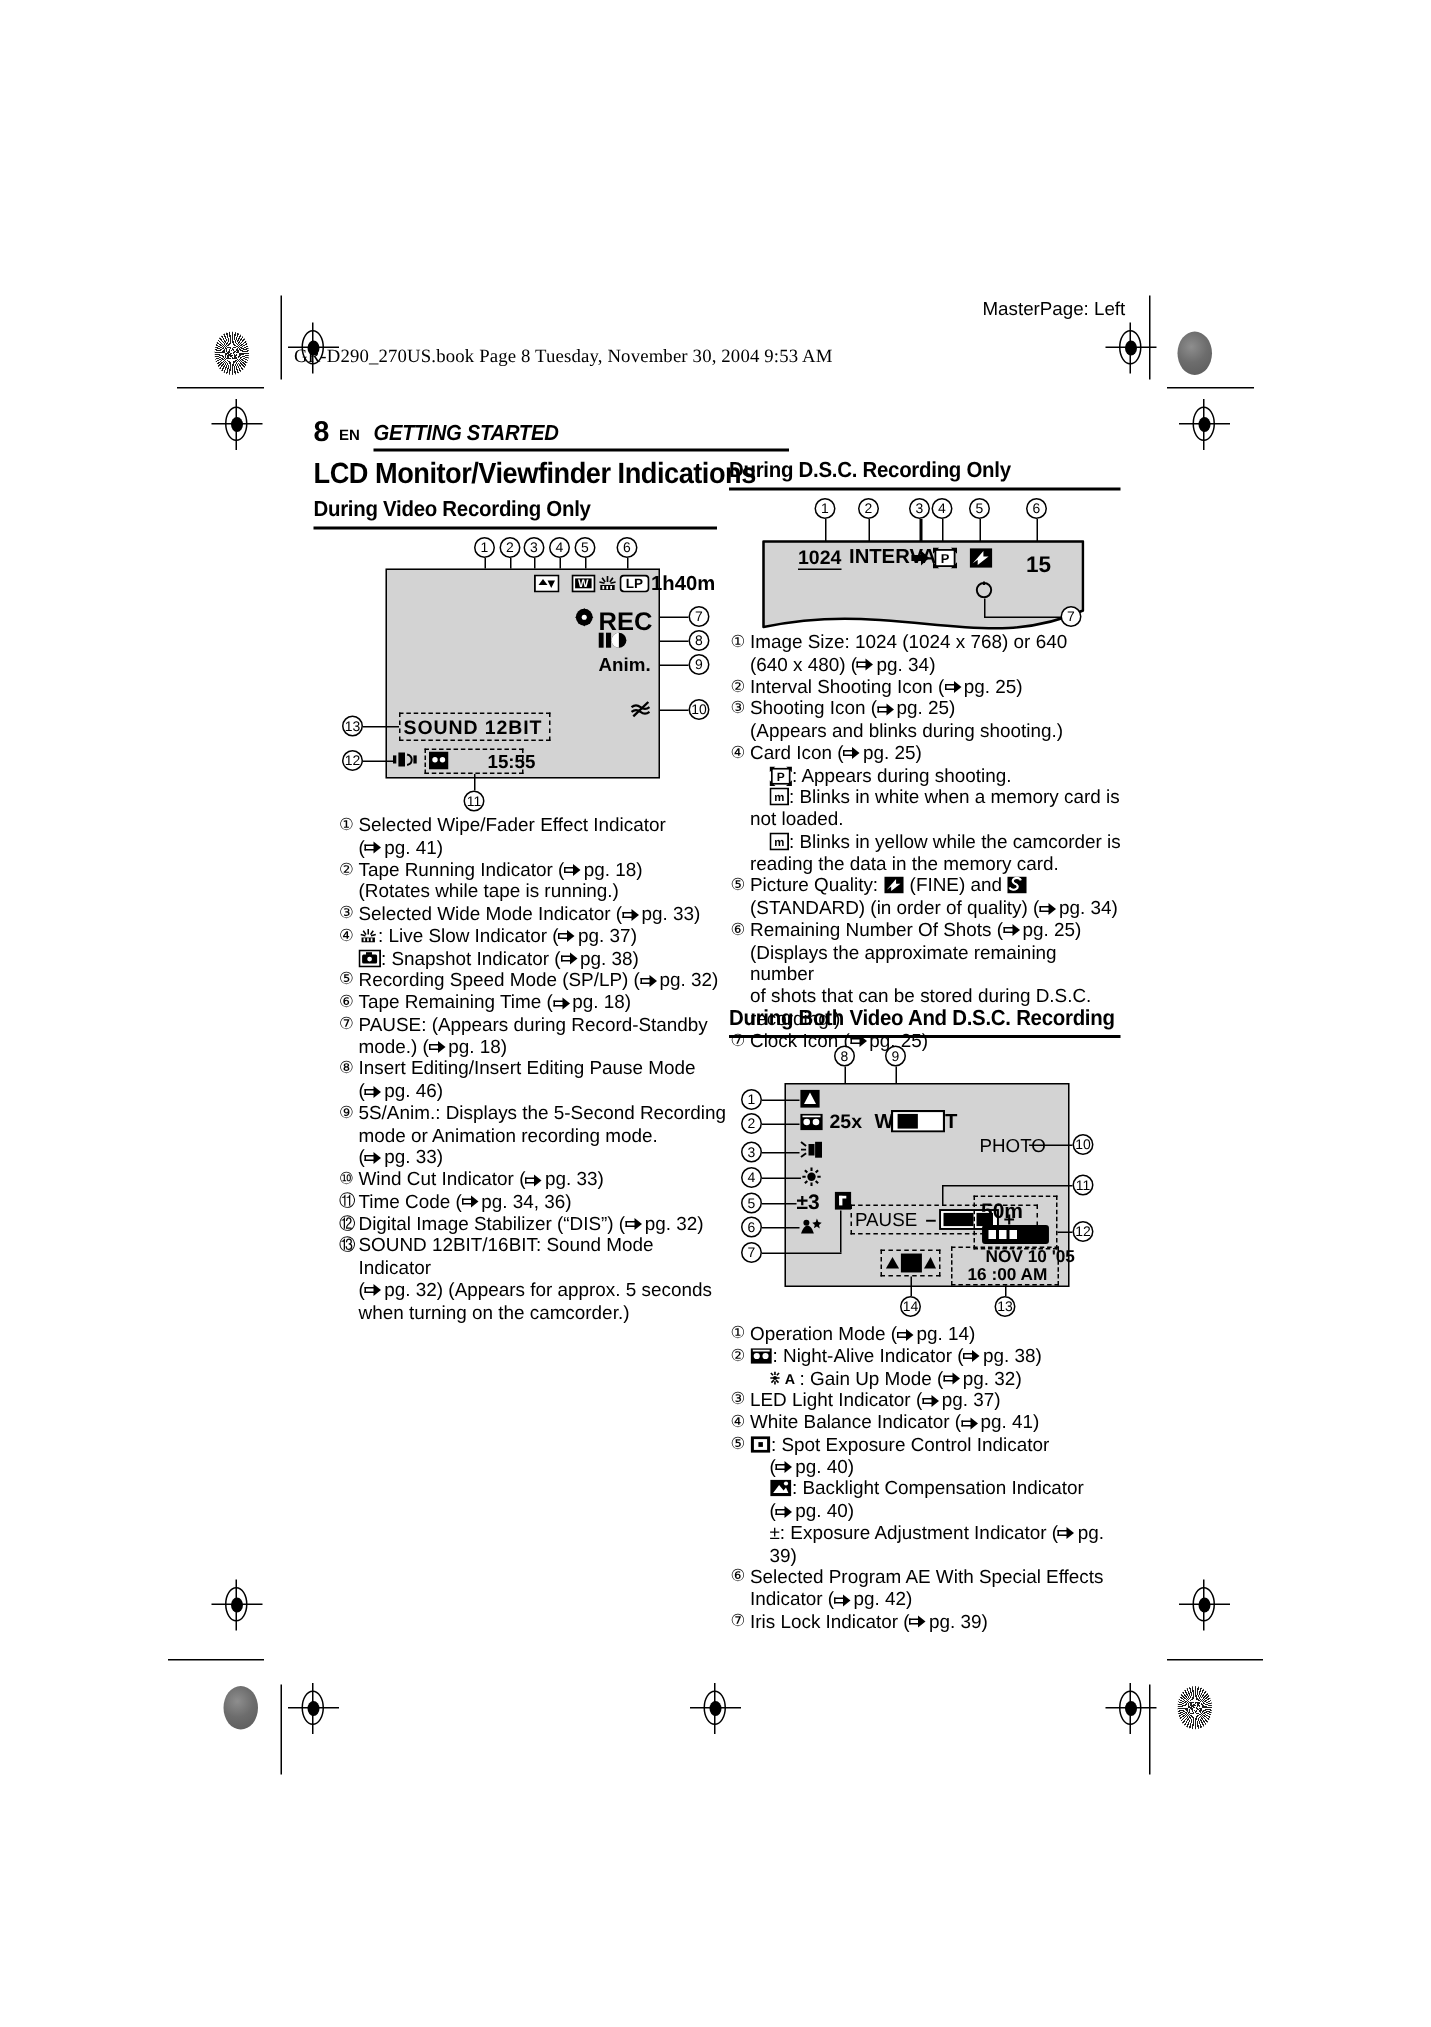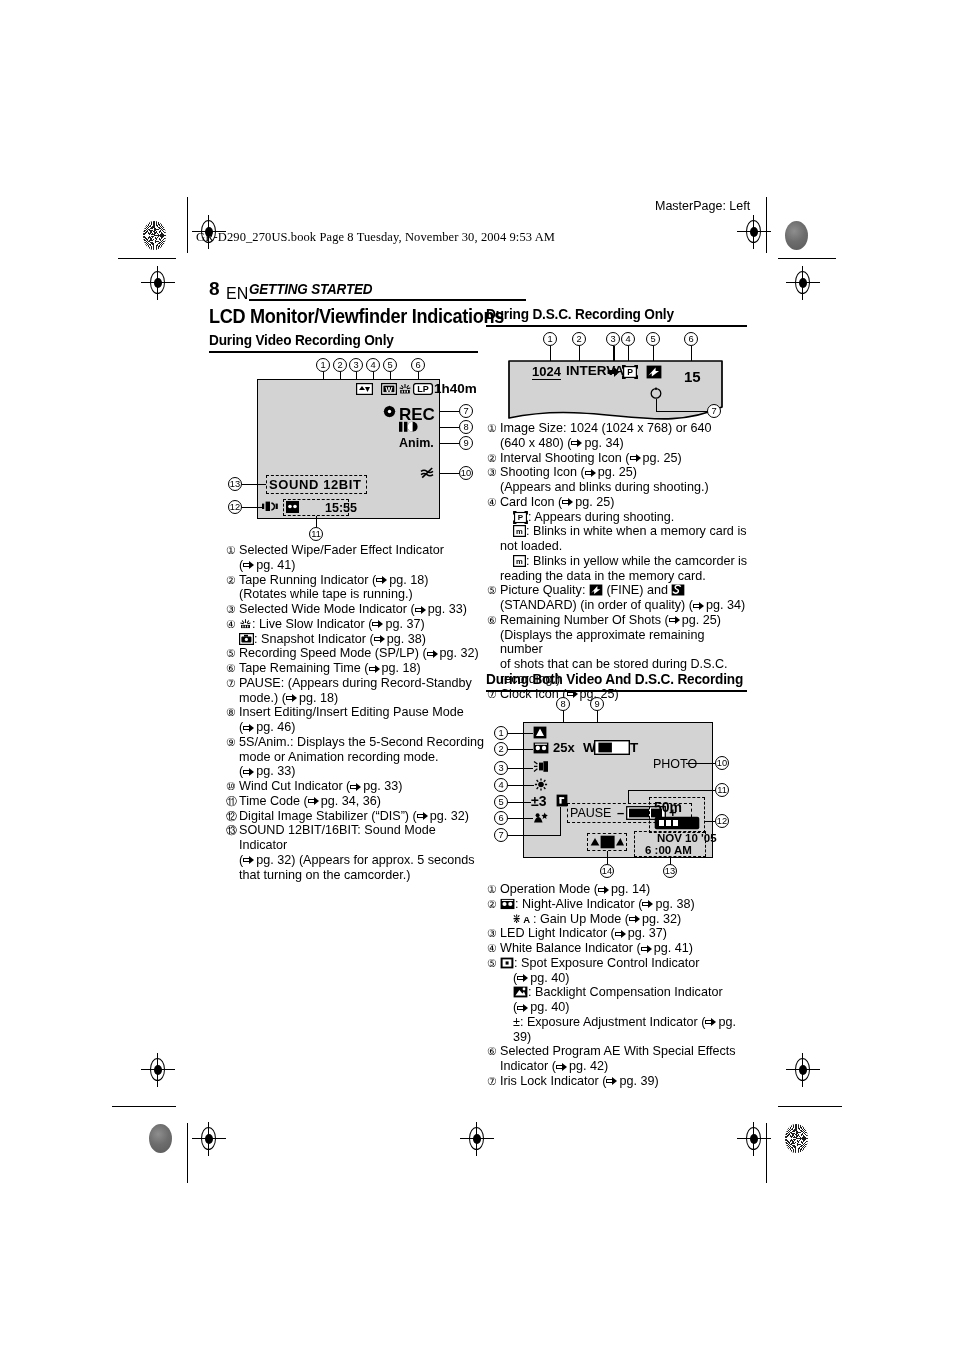--- a/index.html
+++ b/index.html
@@ -80,22 +80,22 @@
   .pagenum {
     position: absolute;
     left: 209px; top: 278px;
     font-size: 19px;
     font-weight: bold;
     font-family: "Liberation Sans", sans-serif;
   }
   .pagenum-en {
     position: absolute;
     left: 226px; top: 285px;
-    font-size: 16px;
-    font-weight: normal;
+    font-size: 10px;
+    font-weight: bold;
   }
   .chapter {
     position: absolute;
     left: 249px; top: 281px;
     font-size: 14.5px;
     font-weight: bold;
     font-style: italic;
     letter-spacing: -0.2px;
     transform: scaleX(0.93);
     transform-origin: left top;
@@ -500,21 +500,21 @@
     <span class="ind">Time Code (<span class="pgptr"></span>pg. 34, 36)</span>
   </div>
   <div class="li">
       <span class="num cnum">⑫</span>
     <span class="ind">Digital Image Stabilizer (“DIS”) (<span class="pgptr"></span>pg. 32)</span>
   </div>
   <div class="li">
       <span class="num cnum">⑬</span>
     <span class="ind">SOUND 12BIT/16BIT: Sound Mode Indicator</span>
     <span class="ind">(<span class="pgptr"></span>pg. 32) (Appears for approx. 5 seconds</span>
-    <span class="ind">that turning on the camcorder.)</span>
+    <span class="ind">when turning on the camcorder.)</span>
   </div>
 </div>
 
 <div class="sectitle" style="left:486px; top:306px;">During D.S.C. Recording Only</div>
 <div class="secrule" style="left:486px; top:325px; width:261px;"></div>
 
 <div>
   <div class="callout" style="left:543px; top:332px;">1</div>
   <div class="callout" style="left:572px; top:332px;">2</div>
   <div class="callout" style="left:606px; top:332px;">3</div>
@@ -714,21 +714,21 @@
   <div class="lcdtxt" style="left:654px; top:799px; font-size:14px;">50m</div>
   <div style="position:absolute; left:654px; top:816px;">
     <svg width="46" height="14" viewBox="0 0 46 14">
       <rect x="0.7" y="0.7" width="44.6" height="12.6" rx="2" fill="#000"></rect>
       <path d="M5 4 h5 v6 h-5 z M12 4 h5 v6 h-5 z M19 4 h5 v6 h-5 z" fill="#fff"></path>
     </svg>
   </div>
 
   <div class="dashbox" style="left:634px; top:831px; width:72px; height:26px;"></div>
   <div class="lcdtxt" style="left:637px; top:832px; font-size:11.5px;padding-left:20px;">NOV 10 '05</div>
-  <div class="lcdtxt" style="left:645px; top:844px; font-size:11.5px;">6 :00  AM</div>
+  <div class="lcdtxt" style="left:645px; top:844px; font-size:11.5px;">16 :00  AM</div>
 
   <div class="dashbox" style="left:587px; top:833px; width:40px; height:18px;"></div>
   <div style="position:absolute; left:590px; top:835px;">
     <svg width="34" height="14" viewBox="0 0 34 14">
       <path d="M0.6 10.6 L5 3 L9.4 10.6 Z" fill="#000"></path>
       <rect x="10.6" y="0.7" width="14" height="12.6" fill="#000"></rect>
       <path d="M26 10.6 L30.4 3 L34 10.6 Z" fill="#000"></path>
     </svg>
   </div>
 

